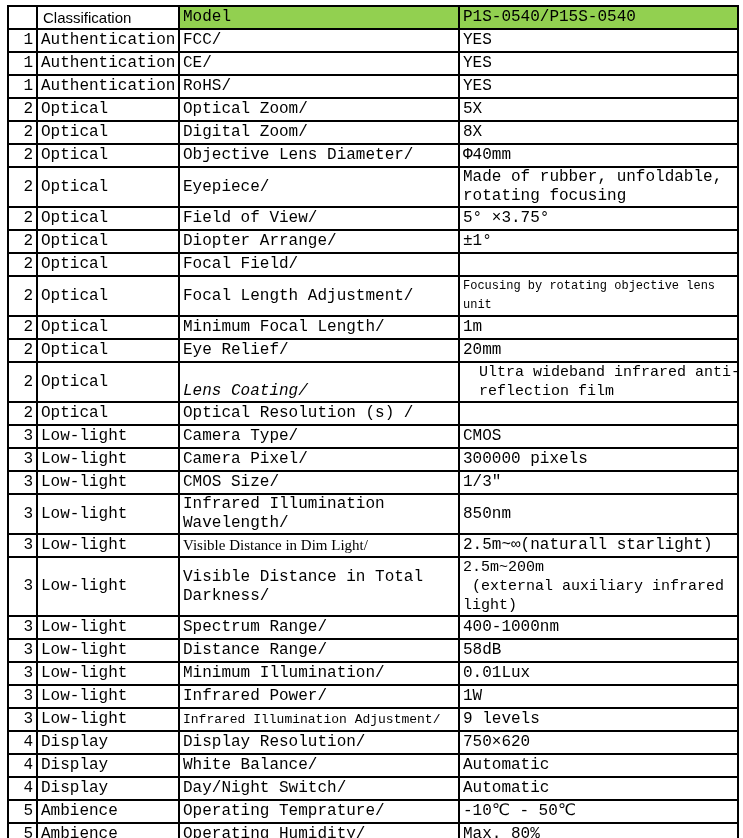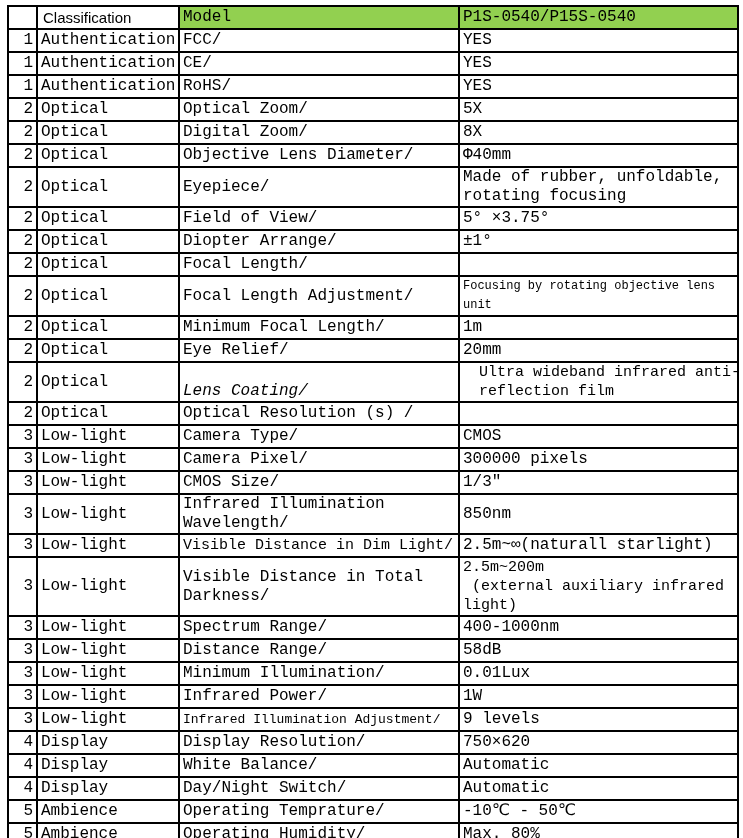--- a/index.html
+++ b/index.html
@@ -111,21 +111,21 @@
         </tr>
         <tr>
           <td class="num">2</td>
           <td class="cls">Optical</td>
           <td class="model">Diopter Arrange/</td>
           <td class="value">±1°</td>
         </tr>
         <tr>
           <td class="num">2</td>
           <td class="cls">Optical</td>
-          <td class="model">Focal Length/</td>
+          <td class="model">Focal Field/</td>
           <td class="value"></td>
         </tr>
         <tr>
           <td class="num">2</td>
           <td class="cls">Optical</td>
           <td class="model">Focal Length Adjustment/</td>
           <td class="value" style="font-size: 12px;">Focusing by rotating objective lens
 unit</td>
         </tr>
         <tr>
@@ -174,21 +174,21 @@
         <tr>
           <td class="num">3</td>
           <td class="cls">Low-light</td>
           <td class="model">Infrared Illumination
 Wavelength/</td>
           <td class="value">850nm</td>
         </tr>
         <tr>
           <td class="num">3</td>
           <td class="cls">Low-light</td>
-          <td class="model" style="font-size: 15px;">Visible Distance in Dim Light/</td>
+          <td class="model" style="font-size: 15px; font-family: Liberation Serif, serif;">Visible Distance in Dim Light/</td>
           <td class="value">2.5m~∞(naturall starlight)</td>
         </tr>
         <tr>
           <td class="num">3</td>
           <td class="cls">Low-light</td>
           <td class="model">Visible Distance in Total
 Darkness/</td>
           <td class="value" style="font-size: 15px;">2.5m~200m
  (external auxiliary infrared
 light)</td>

